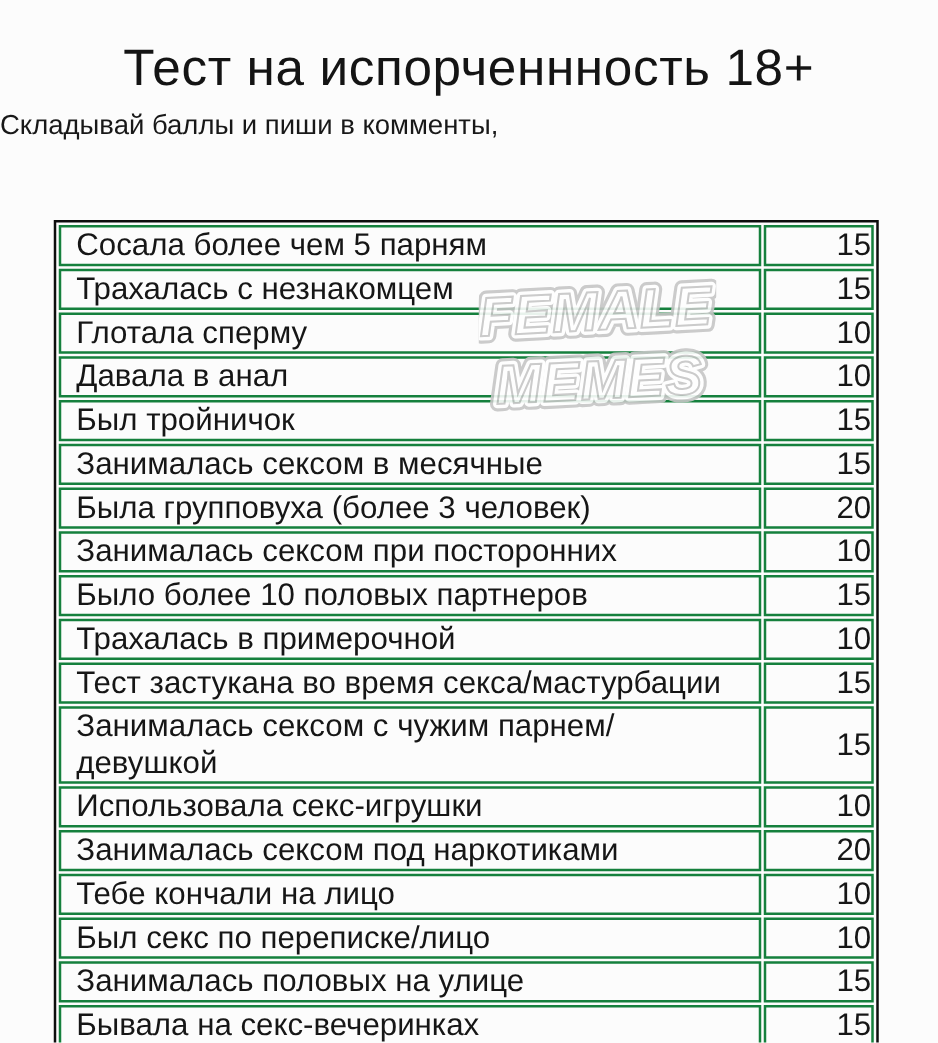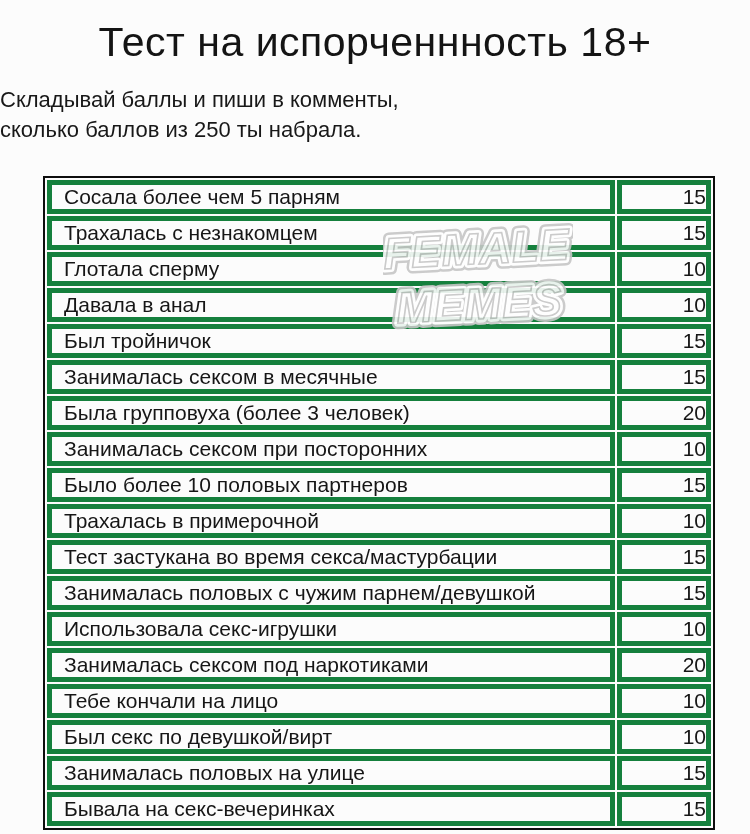--- a/index.html
+++ b/index.html
@@ -5,44 +5,44 @@
   html, body { margin: 0; padding: 0; }
   body {
     width: 750px; height: 834px;
     background: #fcfcfc;
     font-family: "Liberation Sans", sans-serif;
     color: #161616;
     position: relative;
     overflow: hidden;
   }
   .title {
-    position: absolute; top: 20px; left: 0; width: 750px;
+    position: absolute; top: 32px; left: 0; width: 750px;
     margin: 0;
     text-align: center;
     font-size: 41px; font-weight: 400; letter-spacing: 0.5px;
     line-height: 44px;
     color: #141414;
   }
   .subtitle {
     position: absolute; top: 85px; left: 0; width: 750px;
     text-align: left;
     font-size: 22px; line-height: 30px;
     color: #181818;
   }
   table.score-table {
     position: absolute; top: 176px; left: 43px;
     border-collapse: separate;
     border-spacing: 2px;
     border: 2px solid #0d0d0d;
     background: transparent;
   }
   table.score-table td {
-    border: 5px solid #15803d;
+    border: 2px solid #15803d;
     height: 24px;
-    font-size: 21px;
+    font-size: 25px;
     vertical-align: middle;
     background: transparent;
   }
   td.label-cell { width: 542px; padding: 0 4px 0 12px; }
   td.points-cell { width: 84px; padding: 0; text-align: right; }
   .watermark {
     position: absolute; top: 222px; left: 383px;
     width: 190px; height: 110px;
     opacity: 0.9;
     pointer-events: none;
@@ -54,21 +54,20 @@
     text-anchor: middle;
   }
 </style>
 </head>
 <body>
 
 <h1 class="title">Тест на испорченнность 18+</h1>
 
 <div class="subtitle">
   <div>Складывай баллы и пиши в комменты,</div>
-  <div>сколько баллов из 250 ты набрала.</div>
 </div>
 
 <table class="score-table">
   <tbody id="score-table-body">
   <tr>
     <td class="label-cell">Сосала более чем 5 парням</td>
     <td class="points-cell">15</td>
   </tr>
 
   <tr>
@@ -115,42 +114,42 @@
     <td class="label-cell">Трахалась в примерочной</td>
     <td class="points-cell">10</td>
   </tr>
 
   <tr>
     <td class="label-cell">Тест застукана во время секса/мастурбации</td>
     <td class="points-cell">15</td>
   </tr>
 
   <tr>
-    <td class="label-cell">Занималась половых с чужим парнем/девушкой</td>
+    <td class="label-cell">Занималась сексом с чужим парнем/девушкой</td>
     <td class="points-cell">15</td>
   </tr>
 
   <tr>
     <td class="label-cell">Использовала секс-игрушки</td>
     <td class="points-cell">10</td>
   </tr>
 
   <tr>
     <td class="label-cell">Занималась сексом под наркотиками</td>
     <td class="points-cell">20</td>
   </tr>
 
   <tr>
     <td class="label-cell">Тебе кончали на лицо</td>
     <td class="points-cell">10</td>
   </tr>
 
 
   <tr>
-    <td class="label-cell">Был секс по девушкой/вирт</td>
+    <td class="label-cell">Был секс по переписке/лицо</td>
     <td class="points-cell">10</td>
   </tr>
 
   <tr>
     <td class="label-cell">Занималась половых на улице</td>
     <td class="points-cell">15</td>
   </tr>
 
   <tr>
     <td class="label-cell">Бывала на секс-вечеринках</td>

